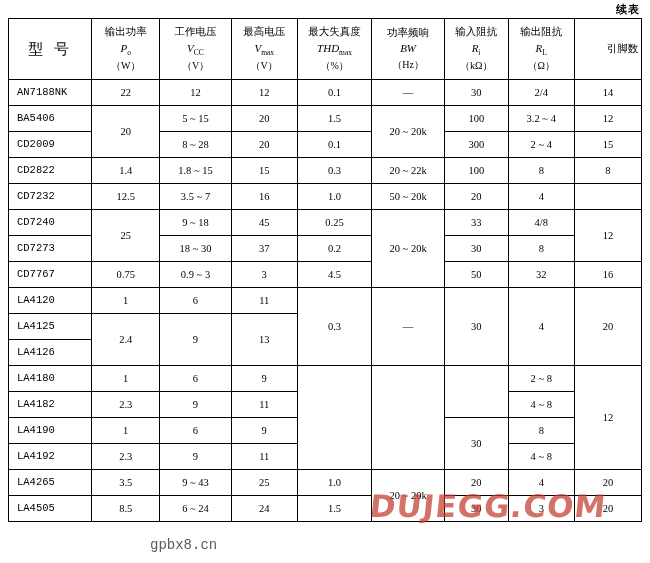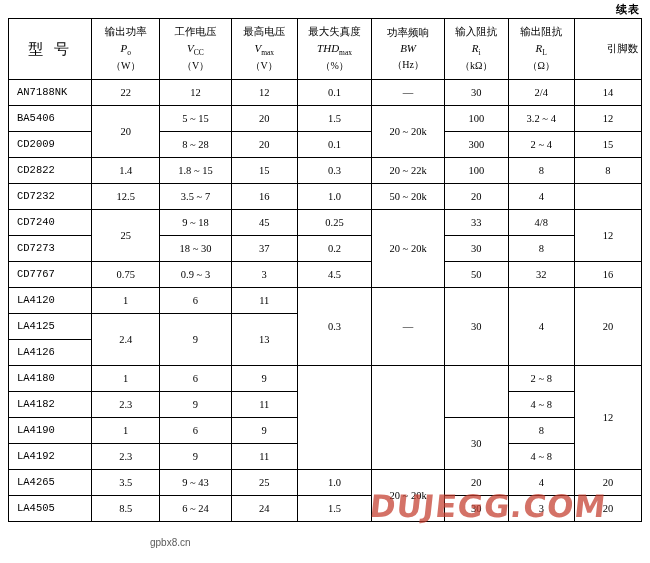--- a/index.html
+++ b/index.html
@@ -102,22 +102,22 @@
     font-weight: bold;
     color: rgba(196, 60, 45, 0.72);
     letter-spacing: 1px;
     pointer-events: none;
     transform: skewX(-6deg);
   }
   .watermark2 {
     position: absolute;
     left: 150px;
     top: 537px;
-    font-family: Liberation Sans, sans-serif;
-    font-size: 10px;
+    font-family: Liberation Mono, monospace;
+    font-size: 14px;
     color: #5b5b5b;
     pointer-events: none;
   }
 </style>
 </head>
 <body>
 
 <div class="page">
 
   <div class="cont-label">续表</div>

